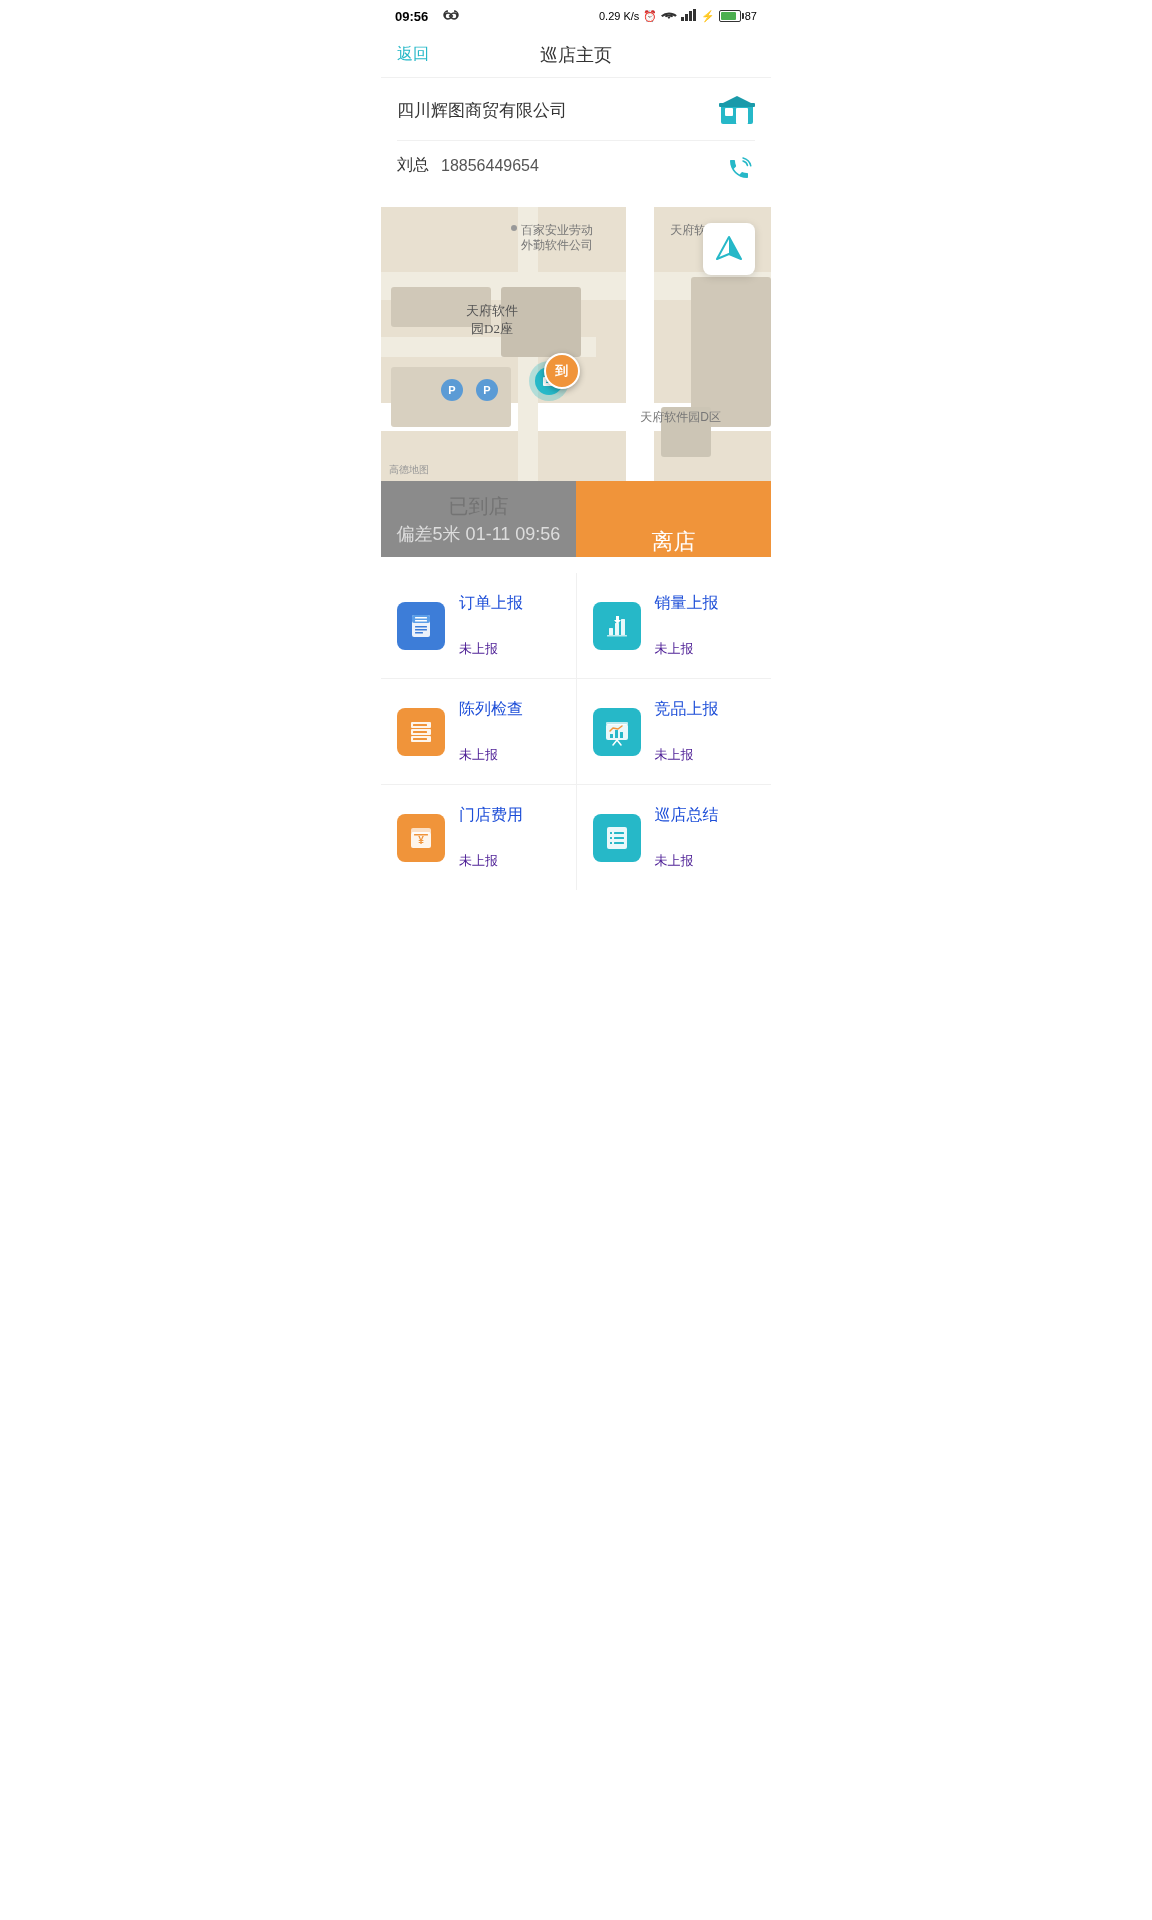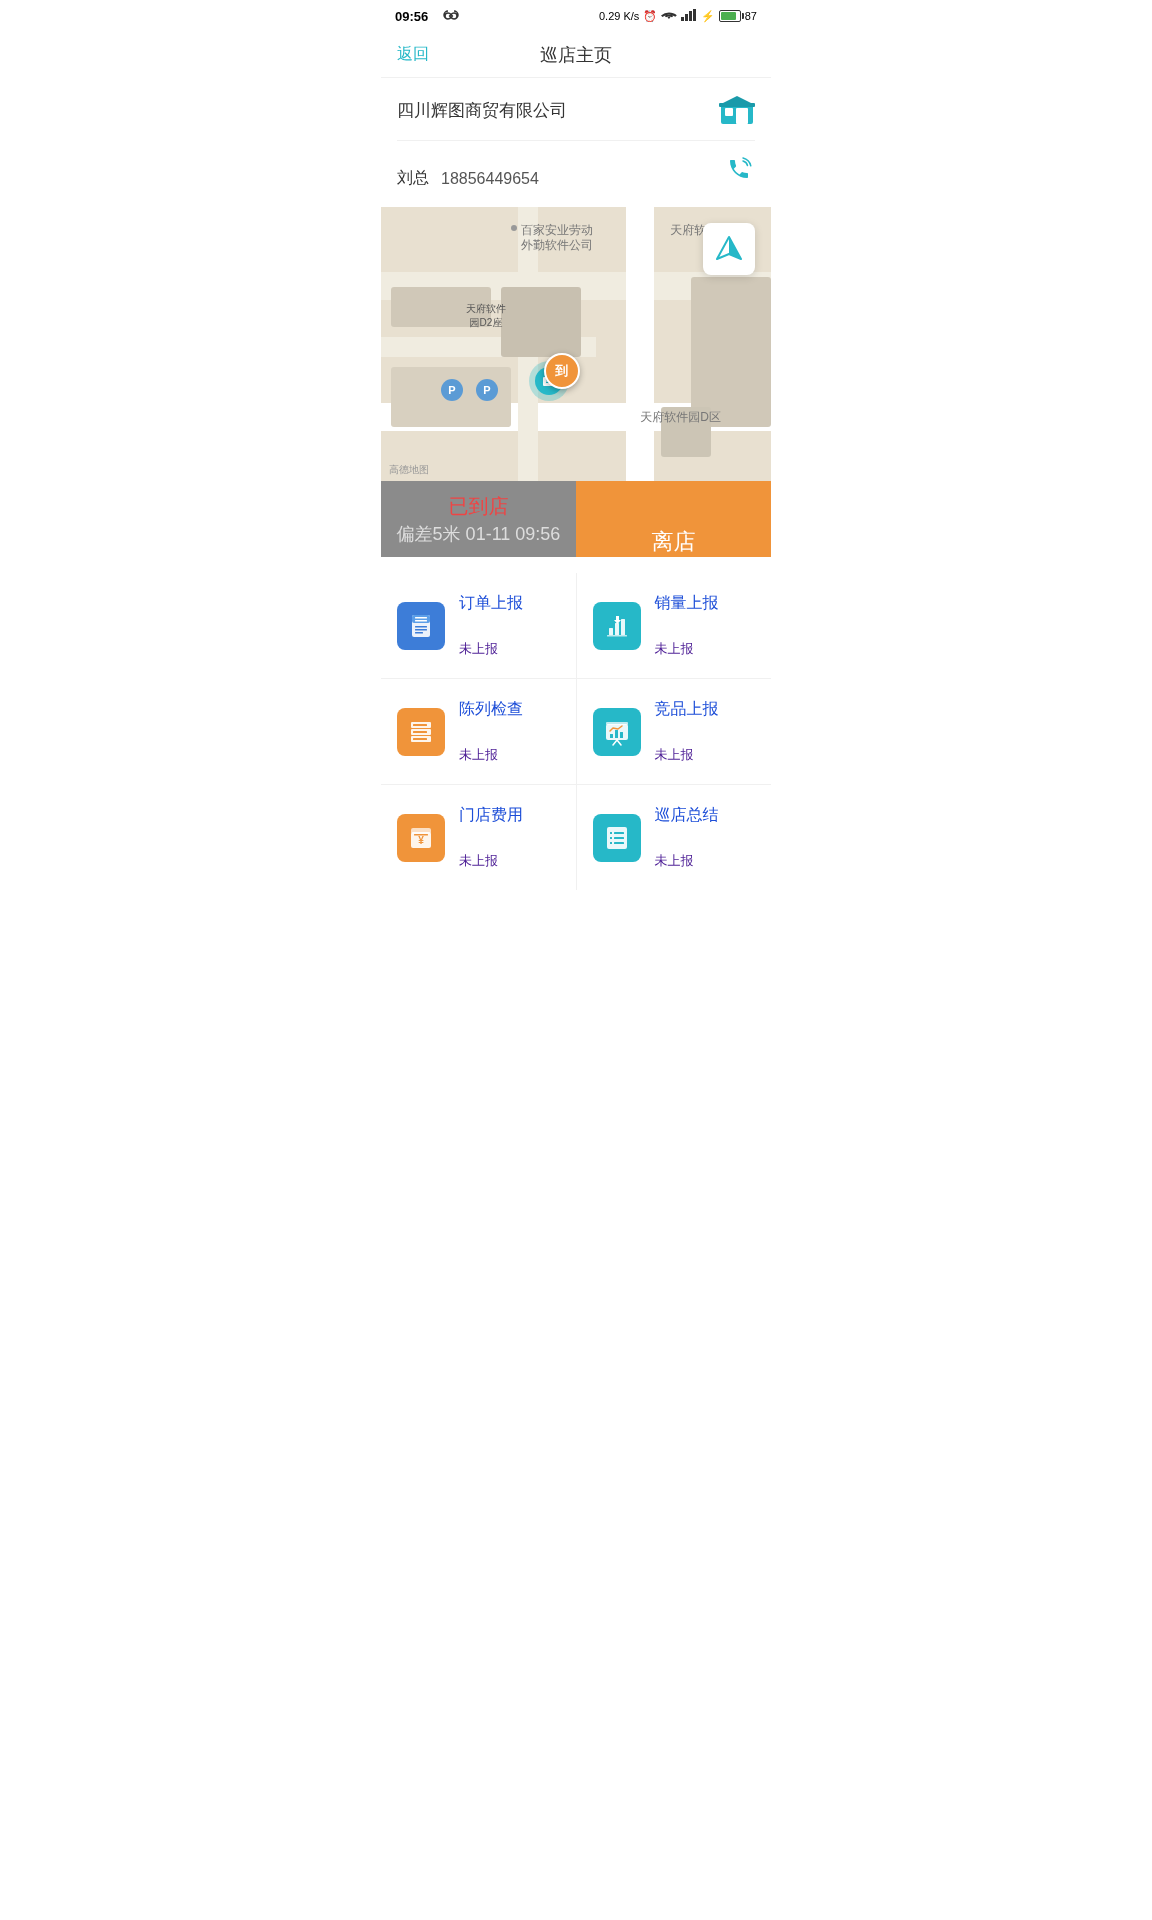--- a/index.html
+++ b/index.html
@@ -78,21 +78,21 @@
       font-weight: 400;
     }
     .store-icon {
       width: 36px; height: 32px;
       display: flex; align-items: center; justify-content: center;
     }
 
     .contact-row {
       display: flex;
       justify-content: space-between;
-      align-items: flex-end;
+      align-items: flex-start;
       padding-top: 14px;
     }
     .contact-info {
       display: flex;
       align-items: center;
       gap: 12px;
       font-size: 16px;
       color: #333;
     }
     .contact-name { font-weight: 500; }
@@ -128,24 +128,25 @@
       width: 28px;
     }
     .map-label {
       position: absolute;
       font-size: 12px;
       color: #777;
       white-space: nowrap;
     }
     .map-label-bold {
       position: absolute;
-      font-size: 10px;
+      font-size: 13px;
       color: #555;
       font-weight: 500;
       white-space: nowrap;
+      font-family: Liberation Serif, serif;
     }
     .map-building {
       position: absolute;
       background: #d8d0c0;
       border-radius: 3px;
     }
     .location-marker {
       position: absolute;
       bottom: 90px;
       left: 50%;
@@ -198,21 +199,21 @@
     }
     .arrived-btn {
       flex: 1;
       background: rgba(100, 100, 100, 0.75);
       display: flex;
       flex-direction: column;
       align-items: center;
       justify-content: center;
       cursor: pointer;
     }
-    .arrived-text { color: #ef4444; font-size: 20px; font-weight: 500; }
+    .arrived-text { color: #737373; font-size: 20px; font-weight: 500; }
     .arrived-sub { color: #ddd; font-size: 18px; margin-top: 2px; }
     .leave-btn {
       flex: 1;
       background: #f0943a;
       display: flex;
       align-items: flex-end;
       justify-content: center;
       cursor: pointer;
     }
     .leave-text { color: #fff; font-size: 22px; font-weight: 400; }

